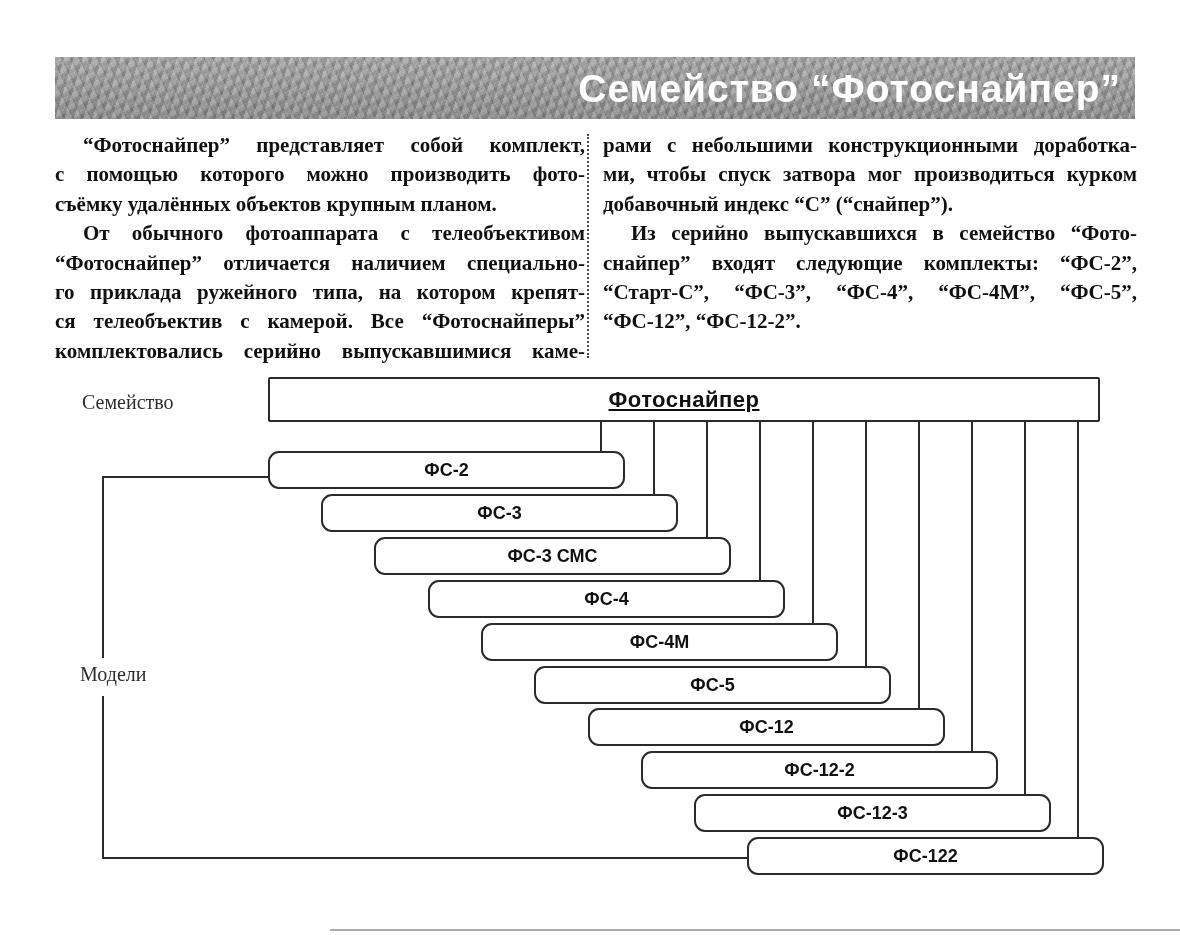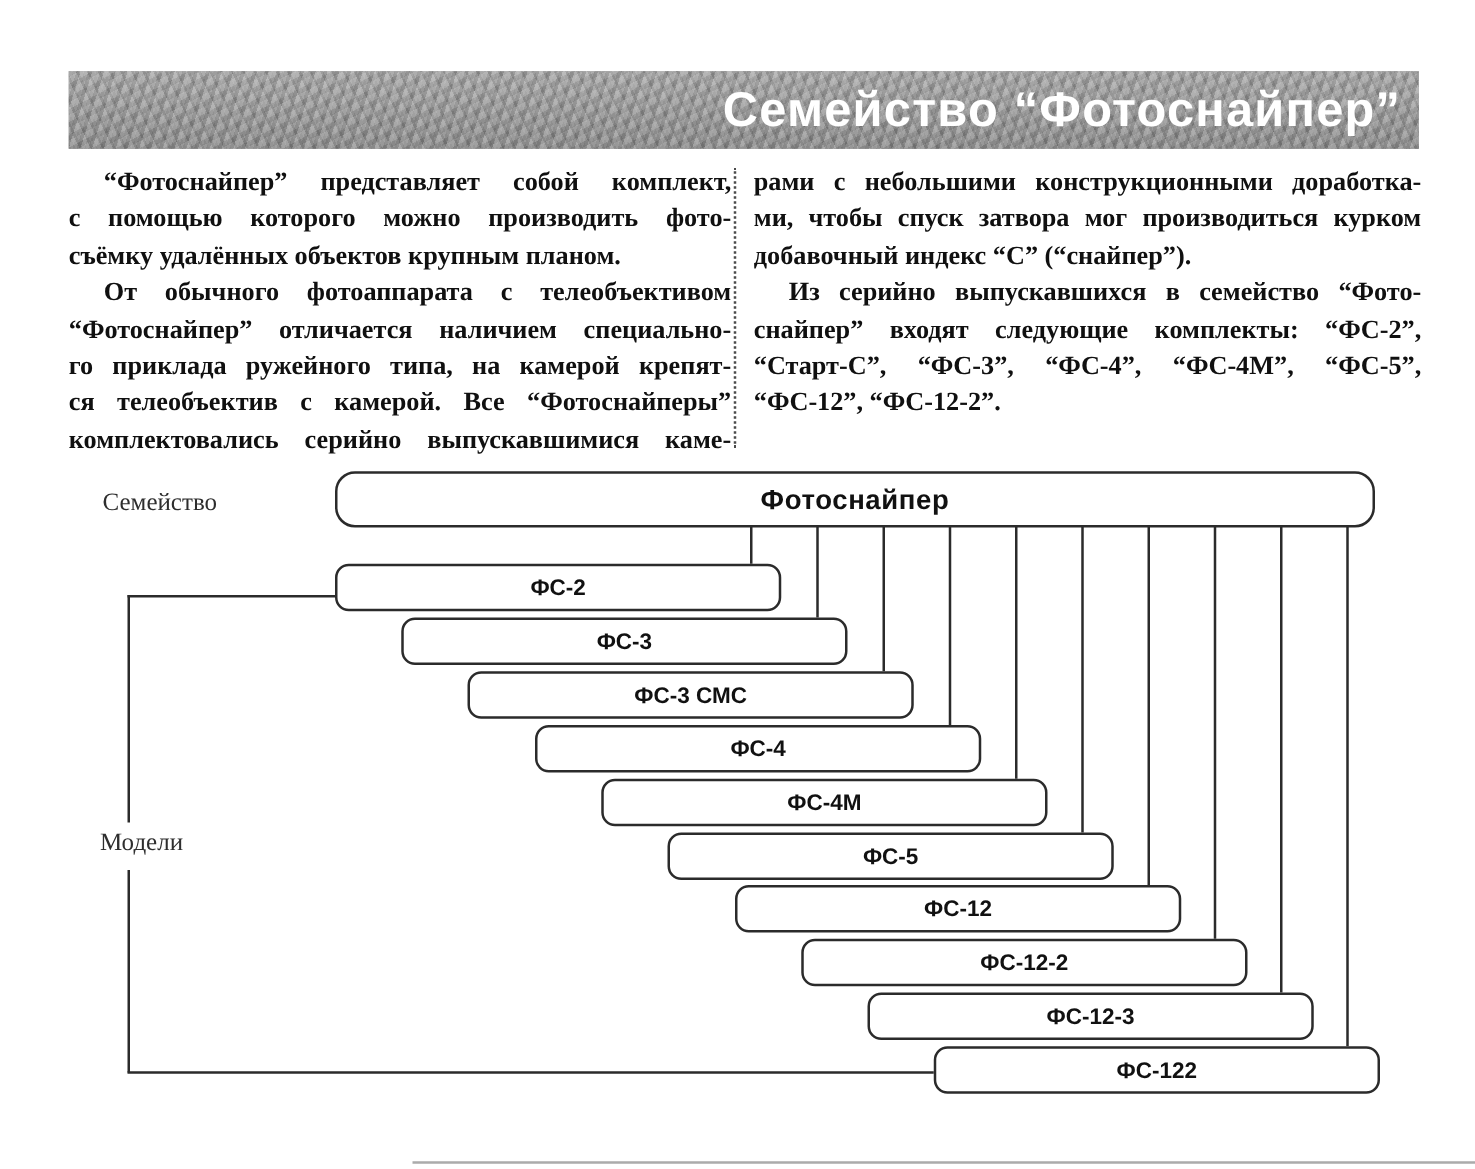--- a/index.html
+++ b/index.html
@@ -62,22 +62,22 @@
     height: 38px; width: 357px;
     background: #ffffff;
     border: 2px solid #2b2b2b; border-radius: 11px;
     font-family: "Liberation Sans", sans-serif;
     font-weight: 700; font-size: 18px; color: #111111;
     text-align: center; line-height: 35px;
     z-index: 2;
   }
   .dbox.root {
     width: 832px; height: 45px;
-    border-radius: 16px;
-    font-size: 22px; line-height: 42px; letter-spacing: 0.5px;
+    border-radius: 2px;
+    font-size: 22px; line-height: 42px; letter-spacing: 0.5px; text-decoration: underline;
   }
   .vline { position: absolute; width: 1.5px; background: #2b2b2b; z-index: 1; }
   .hline { position: absolute; height: 1.5px; background: #2b2b2b; z-index: 1; }
 
   .bottom-line {
     position: absolute; left: 330px; top: 929px;
     width: 850px; height: 2px; background: #ababab;
   }
 </style>
 </head>
@@ -91,21 +91,21 @@
 
   <div class="col col-left">
     <div>
       <div class="tline ind">“Фотоснайпер” представляет собой комплект,</div>
       <div class="tline">с помощью которого можно производить фото-</div>
       <div class="tline end">съёмку удалённых объектов крупным планом.</div>
     </div>
     <div>
       <div class="tline ind">От обычного фотоаппарата с телеобъективом</div>
       <div class="tline">“Фотоснайпер” отличается наличием специально-</div>
-      <div class="tline">го приклада ружейного типа, на камерой крепят-</div>
+      <div class="tline">го приклада ружейного типа, на котором крепят-</div>
       <div class="tline">ся телеобъектив с камерой. Все “Фотоснайперы”</div>
       <div class="tline">комплектовались серийно выпускавшимися каме-</div>
     </div>
   </div>
 
   <div class="divider"></div>
 
   <div class="col col-right">
     <div>
       <div class="tline">рами с небольшими конструкционными доработка-</div>

